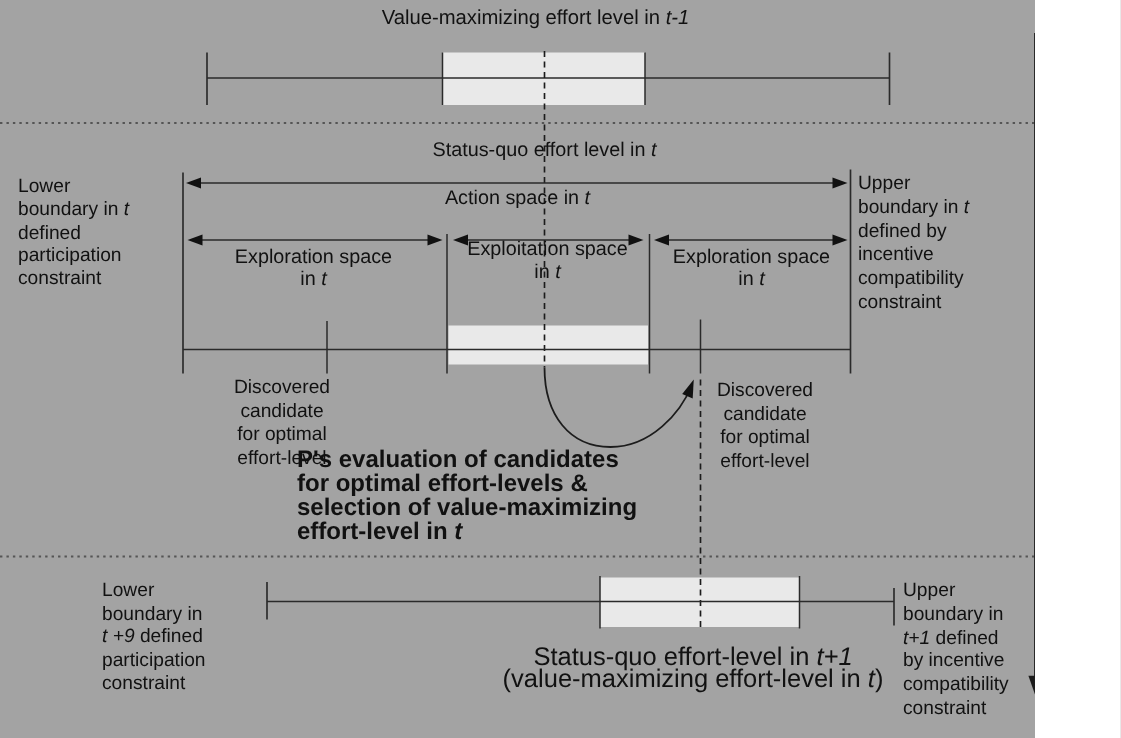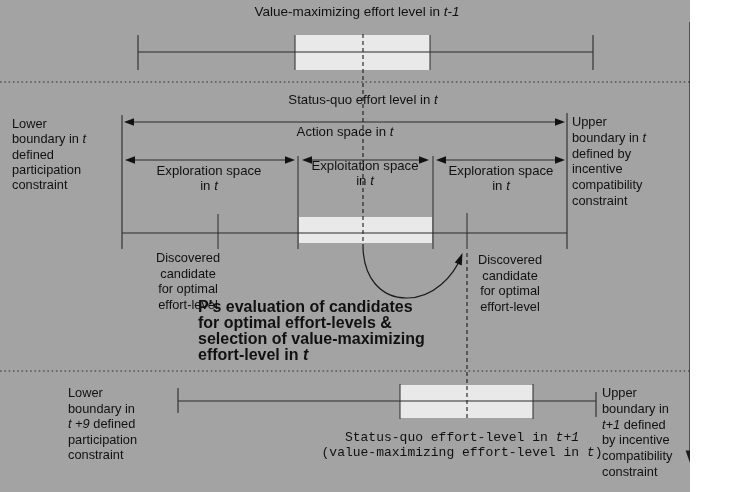--- a/index.html
+++ b/index.html
@@ -106,16 +106,16 @@
   <div class="lbl ctr wrap" style="left:139px;top:163px;width:140px;">Exploration space<br>in <i>t</i></div>
   <div class="lbl ctr wrap" style="left:295px;top:158px;width:140px;">Exploitation space<br>in <i>t</i></div>
   <div class="lbl ctr wrap" style="left:431px;top:163px;width:140px;">Exploration space<br>in <i>t</i></div>
 
   <div class="lbl sm ctr wrap" style="left:138px;top:250px;width:100px;line-height:15.5px;">Discovered<br>candidate<br>for optimal<br>effort-level</div>
   <div class="lbl sm ctr wrap" style="left:460px;top:252px;width:100px;line-height:15.5px;">Discovered<br>candidate<br>for optimal<br>effort-level</div>
 
   <div class="lbl rgt wrap" style="left:198px;top:299px;width:235px;line-height:16px;font-size:16px;font-weight:bold;">P's evaluation of  candidates<br>for optimal effort-levels &amp;<br>selection of value-maximizing<br>effort-level in <i>t</i></div>
 
   <div class="lbl sm rgt wrap" style="left:68px;top:385px;width:105px;line-height:15.5px;">Lower<br>boundary in<br><i>t +9</i> defined<br>participation<br>constraint</div>
-  <div class="lbl ctr wrap" style="left:312px;top:431px;width:300px;line-height:14.8px;font-size:13px;font-family:Liberation Mono, monospace;">Status-quo effort-level in <i>t+1</i><br>(value-maximizing effort-level in <i>t</i>)</div>
+  <div class="lbl ctr wrap" style="left:312px;top:431px;width:300px;line-height:14.8px;font-size:17px;">Status-quo effort-level in <i>t+1</i><br>(value-maximizing effort-level in <i>t</i>)</div>
   <div class="lbl sm wrap" style="left:602px;top:385px;width:118px;line-height:15.8px;">Upper<br>boundary in<br><i>t+1</i> defined<br>by incentive<br>compatibility<br>constraint</div>
 
 </div>
 
 </body></html>

